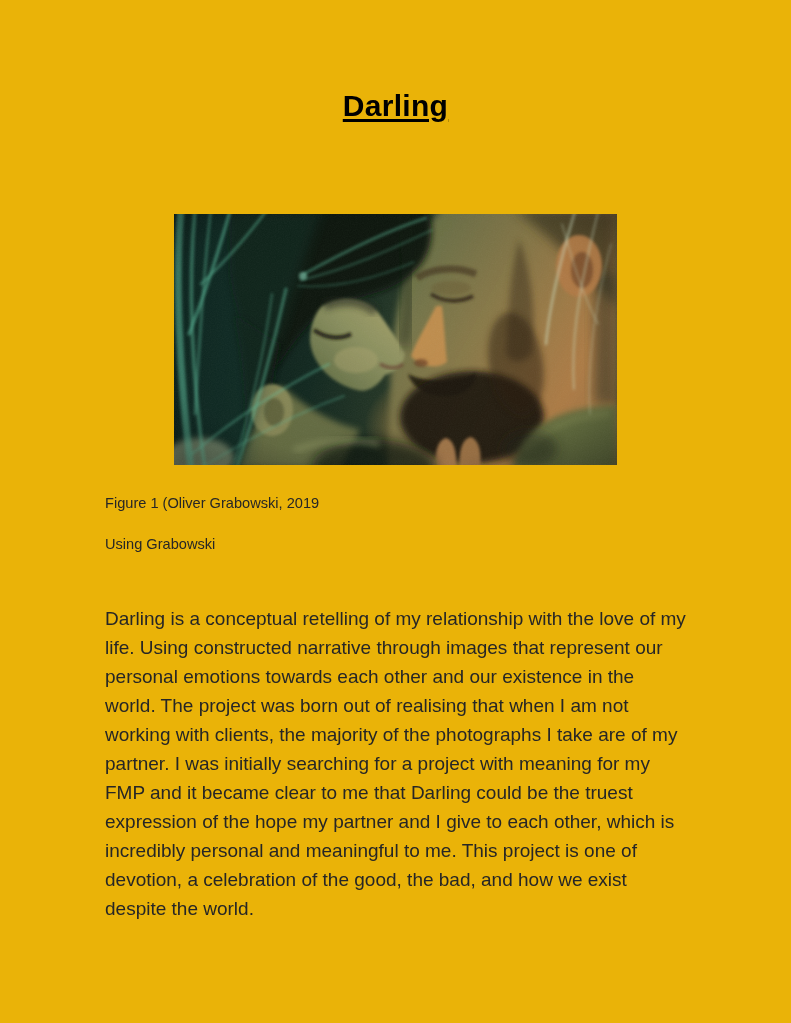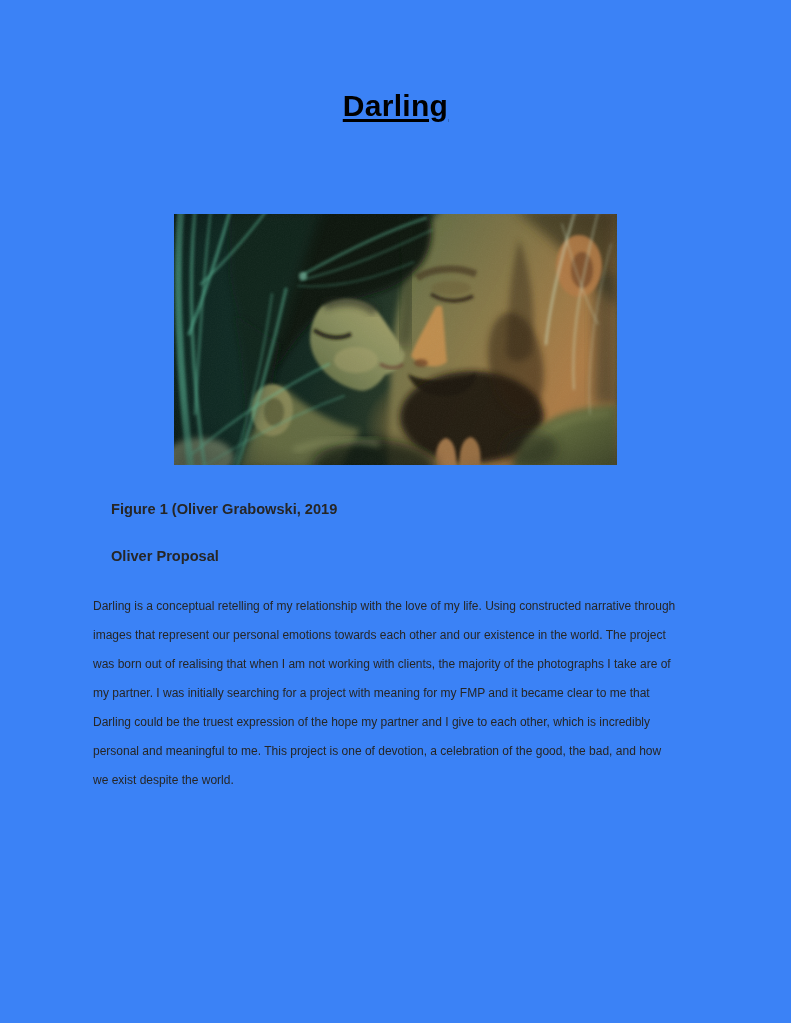--- a/index.html
+++ b/index.html
@@ -1,20 +1,20 @@
 <!DOCTYPE html>
 <html><head>
 <meta charset="utf-8">
 <style>
   html, body { margin: 0; padding: 0; background: #ffffff; }
   .page {
     position: relative;
     width: 791px;
     height: 1023px;
-    background: #3b82f6;
+    background: #eab308;
     overflow: hidden;
     font-family: "Liberation Sans", "DejaVu Sans", sans-serif;
   }
   .title {
     position: absolute;
     top: 89px;
     left: 0;
     width: 100%;
     margin: 0;
     text-align: center;
@@ -36,28 +36,28 @@
   }
   .figure svg { display: block; width: 100%; height: 100%; }
   .meta {
     position: absolute;
     top: 477px;
     left: 93px;
     font-size: 14.6px;
     line-height: 29px;
     color: #262626;
   }
-  .meta p { margin: 18px; font-weight: bold; }
+  .meta p { margin: 12px; }
   .body-text {
     position: absolute;
     top: 592px;
     left: 93px;
     width: 584px;
-    margin: 0;
-    font-size: 12px;
+    margin: 12px;
+    font-size: 19px;
     line-height: 29px;
     color: #262626;
   }
 </style>
 </head>
 <body>
 
 <div class="page">
 
   <h1 class="title">Darling</h1>
@@ -183,18 +183,18 @@
         <path d="M388,10 C398,45 408,80 424,110" stroke-width="1.5" opacity="0.4"></path>
       </g>
 
       <rect width="443" height="251" fill="url(#vinG)"></rect>
       <rect width="443" height="251" filter="url(#grainF)" opacity="0.06"></rect>
     </svg>
   </figure>
 
   <div class="meta">
     <p>Figure 1 (Oliver Grabowski, 2019</p>
-    <p>Oliver Proposal</p>
+    <p>Using Grabowski</p>
   </div>
 
   <p class="body-text">Darling is a conceptual retelling of my relationship with the love of my life. Using constructed narrative through images that represent our personal emotions towards each other and our existence in the world. The project was born out of realising that when I am not working with clients, the majority of the photographs I take are of my partner. I was initially searching for a project with meaning for my FMP and it became clear to me that Darling could be the truest expression of the hope my partner and I give to each other, which is incredibly personal and meaningful to me. This project is one of devotion, a celebration of the good, the bad, and how we exist despite the world.</p>
 
 </div>
 
 </body></html>

